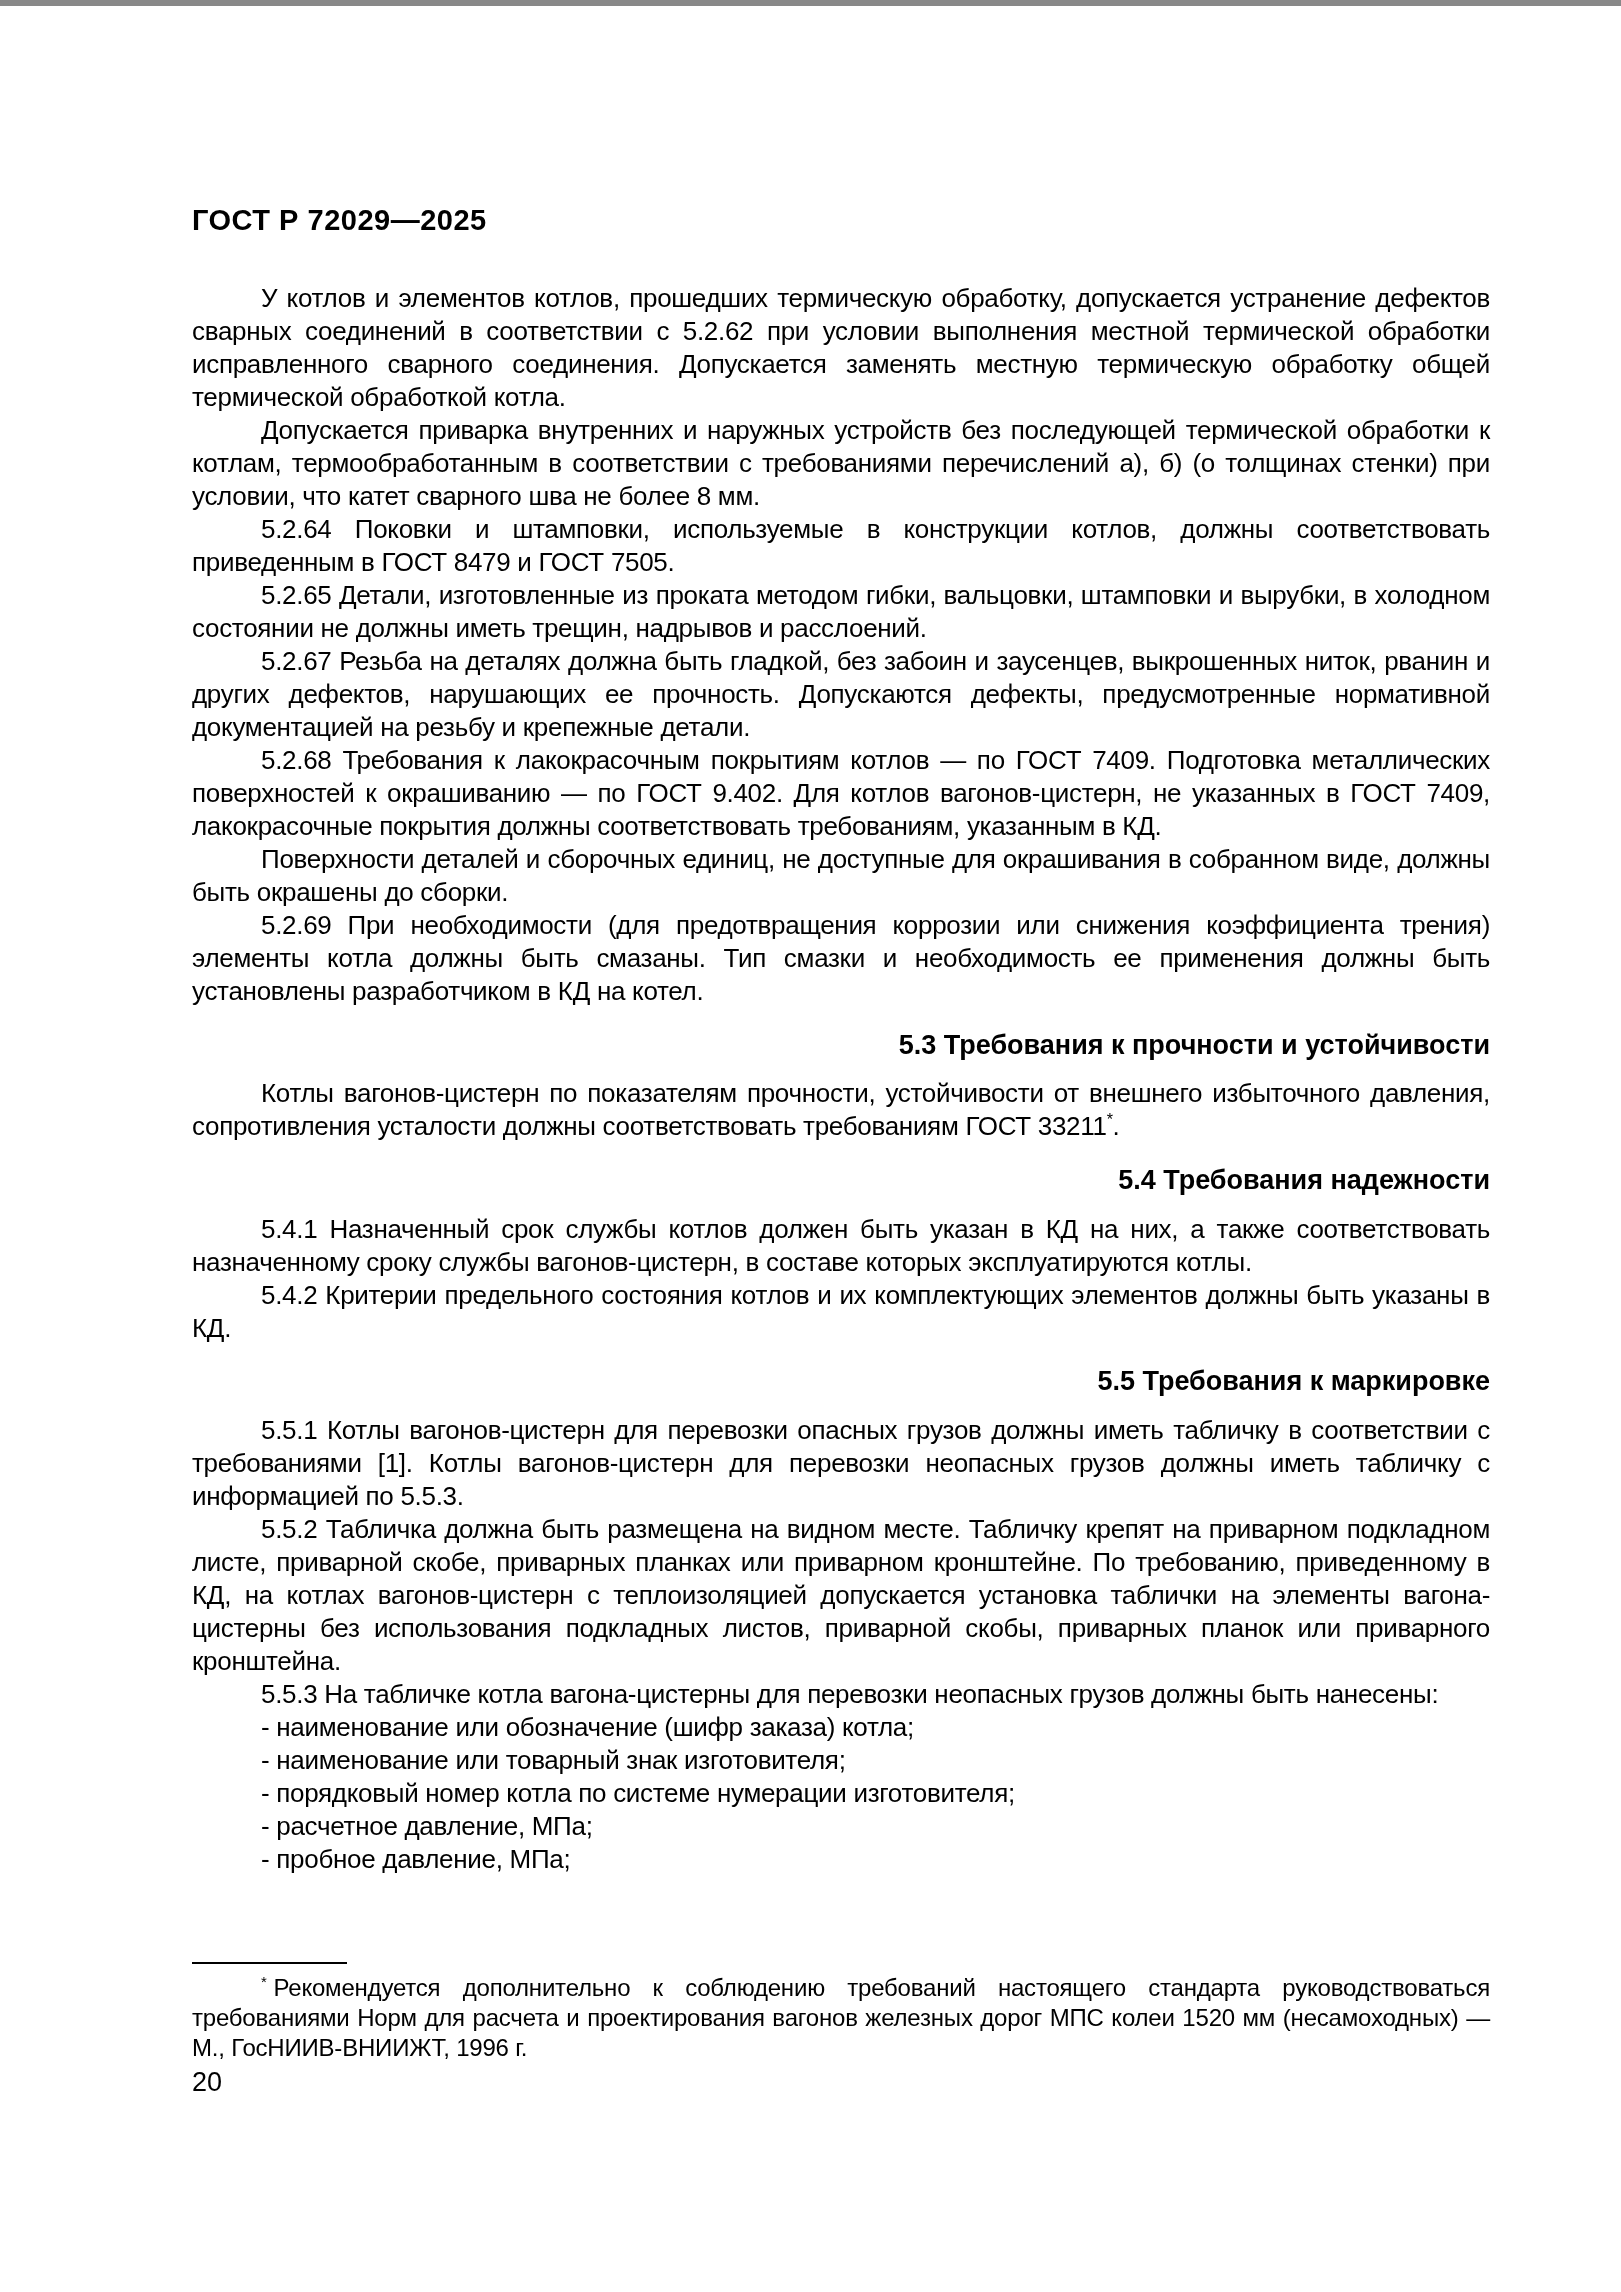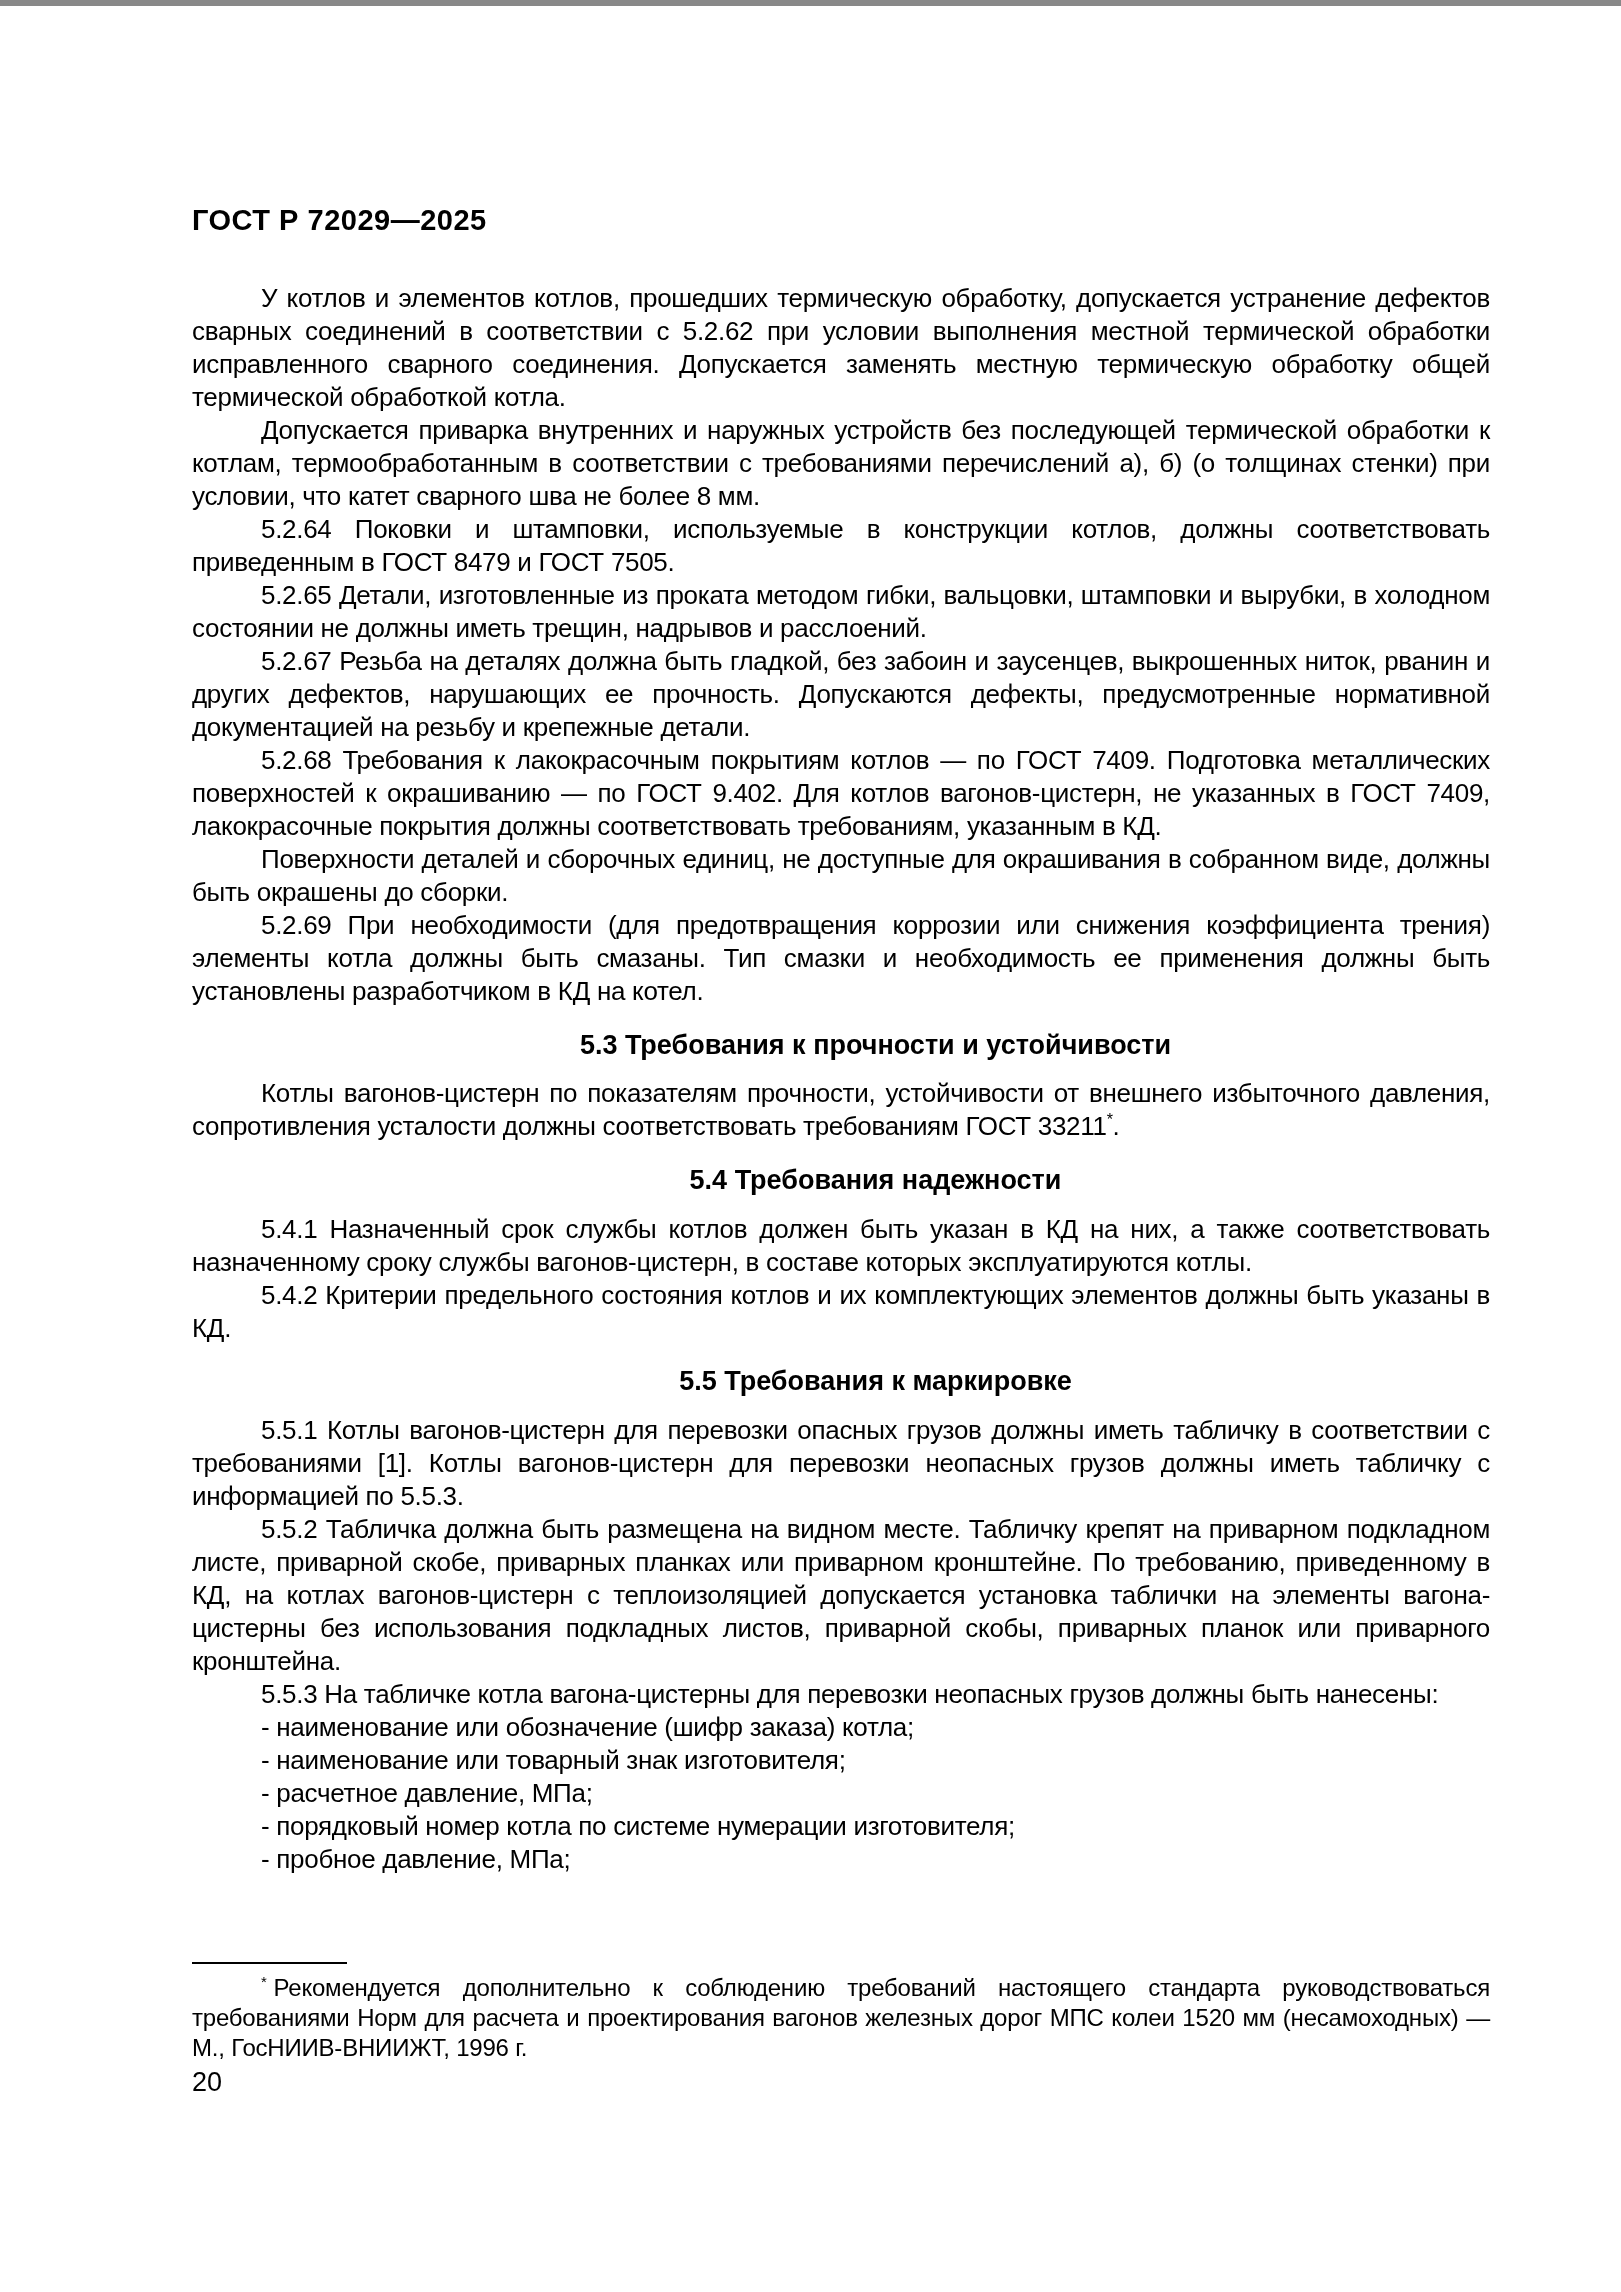--- a/index.html
+++ b/index.html
@@ -36,21 +36,21 @@
   }
   .list-item {
     text-align: left;
   }
   .heading {
     font-weight: bold;
     font-size: 27px;
     line-height: 33px;
     text-indent: 69px;
     margin: 20.6px 0 15.7px 0;
-    text-align: center;
+    text-align: right;
   }
   sup {
     font-size: 0.62em;
     line-height: 0;
   }
   .footnote-block {
     position: absolute;
     left: 192px;
     top: 1956px;
     width: 1298px;
@@ -119,23 +119,23 @@
     <p class="para">5.5.1 Котлы вагонов-цистерн для перевозки опасных грузов должны иметь табличку в соответствии с требованиями [1]. Котлы вагонов-цистерн для перевозки неопасных грузов должны иметь табличку с информацией по 5.5.3.</p>
 
     <p class="para">5.5.2 Табличка должна быть размещена на видном месте. Табличку крепят на приварном подкладном листе, приварной скобе, приварных планках или приварном кронштейне. По требованию, приведенному в КД, на котлах вагонов-цистерн с теплоизоляцией допускается установка таблички на элементы вагона-цистерны без использования подкладных листов, приварной скобы, приварных планок или приварного кронштейна.</p>
 
     <p class="para">5.5.3 На табличке котла вагона-цистерны для перевозки неопасных грузов должны быть нанесены:</p>
 
     <p class="para list-item">- наименование или обозначение (шифр заказа) котла;</p>
 
     <p class="para list-item">- наименование или товарный знак изготовителя;</p>
 
+    <p class="para list-item">- порядковый номер котла по системе нумерации изготовителя;</p>
+
     <p class="para list-item">- расчетное давление, МПа;</p>
-
-    <p class="para list-item">- порядковый номер котла по системе нумерации изготовителя;</p>
 
     <p class="para list-item">- пробное давление, МПа;</p>
 
   </div>
 
   <div class="footnote-block">
     <div class="footnote-rule"></div>
     <p class="footnote"><sup>*</sup><span>Рекомендуется дополнительно к соблюдению требований настоящего стандарта руководствоваться требованиями Норм для расчета и проектирования вагонов железных дорог МПС колеи 1520 мм (несамоходных) — М., ГосНИИВ-ВНИИЖТ, 1996 г.</span></p>
   </div>
 

